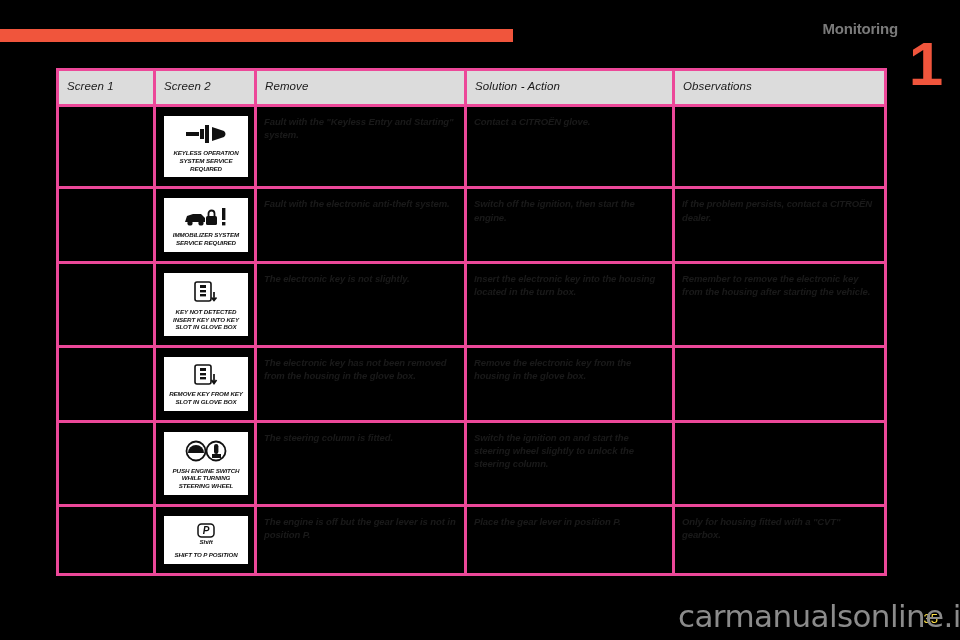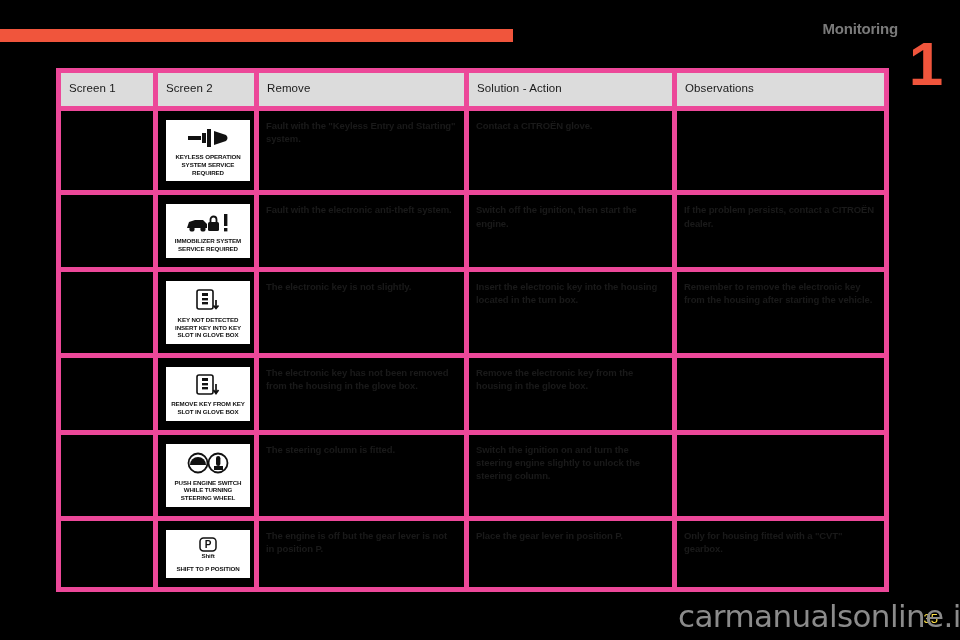--- a/index.html
+++ b/index.html
@@ -63,23 +63,24 @@
     width: 828px;
   }
   table.faults {
     border-collapse: collapse;
     width: 100%;
     table-layout: fixed;
     background: #000;
   }
   table.faults th,
   table.faults td {
-    border: 5px solid #ec4899;
+    border: 3px solid #ec4899;
     vertical-align: top;
     padding: 0;
+    font-style: italic;
   }
   table.faults thead th {
     background: #dcdcdc;
     color: #1a1a1a;
     font-size: 11.5px;
     font-weight: normal;
     text-align: left;
     padding: 9px 8px 10px 8px;
     height: 14px;
     letter-spacing: 0.1px;
@@ -277,21 +278,21 @@
                   <circle cx="13" cy="10.5" r="2.6" fill="#111"></circle>
                   <circle cx="33" cy="12" r="9.5" fill="none" stroke="#111" stroke-width="1.8"></circle>
                   <rect x="31" y="5" width="4.4" height="10" rx="2.2" fill="#111"></rect>
                   <path d="M29 15 h9 v4 h-9 z" fill="#111"></path>
                 </svg>
               </span>
               <span class="cap">PUSH ENGINE SWITCH WHILE TURNING STEERING WHEEL</span>
             </span>
           </td>
           <td>The steering column is fitted.</td>
-          <td>Switch the ignition on and turn the steering engine slightly to unlock the steering column.</td>
+          <td>Switch the ignition on and start the steering wheel slightly to unlock the steering column.</td>
           <td></td>
         </tr>
 
         <tr>
           <td class="c-screen1"></td>
           <td class="c-screen2">
             <span class="picto tall">
               <span class="glyph">
                 <svg width="34" height="26" viewBox="0 0 34 26">
                   <rect x="9" y="2" width="16" height="13" rx="3.5" fill="none" stroke="#111" stroke-width="1.5"></rect>

